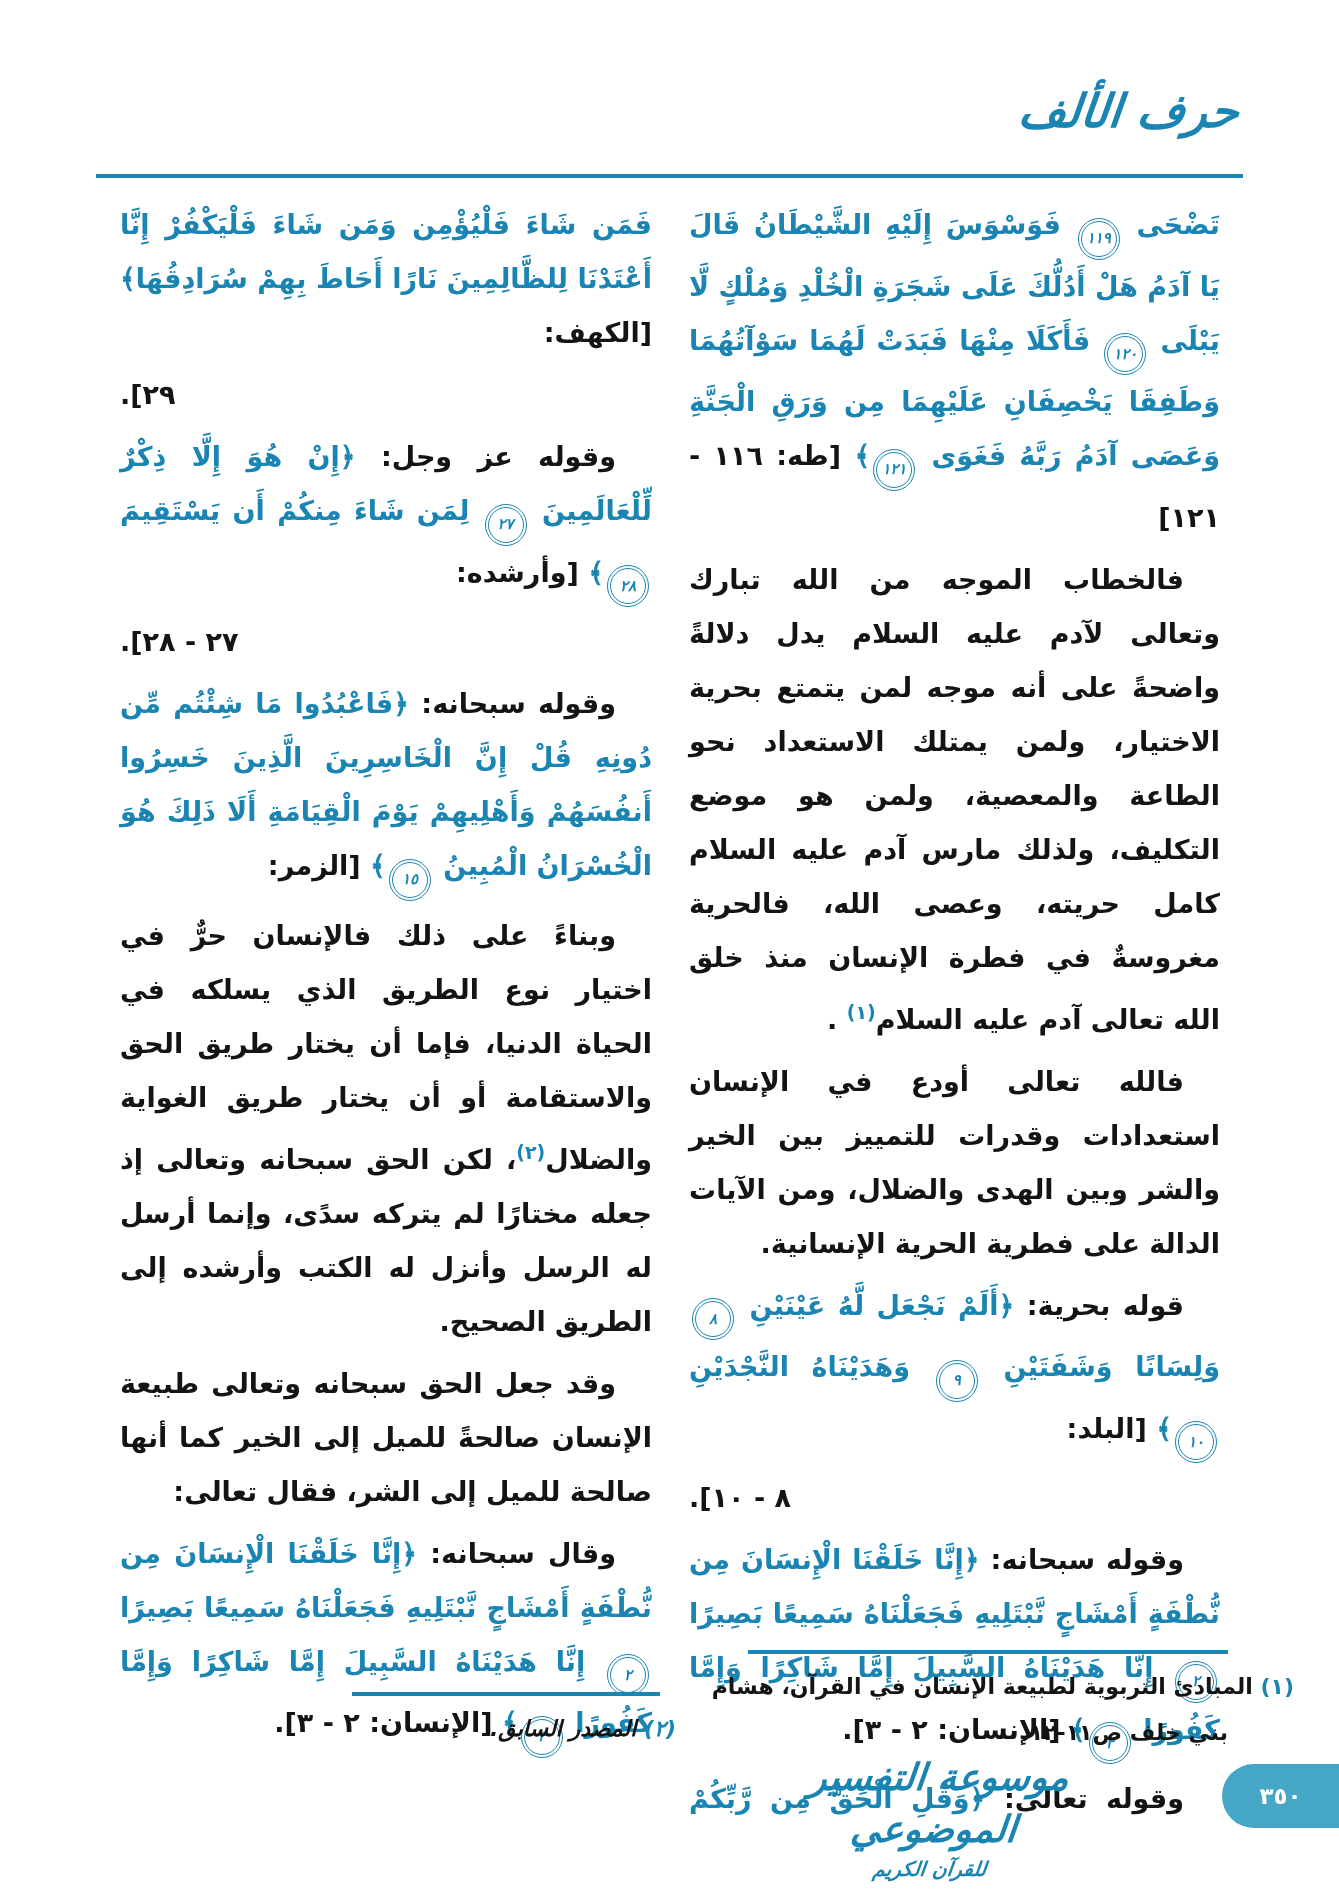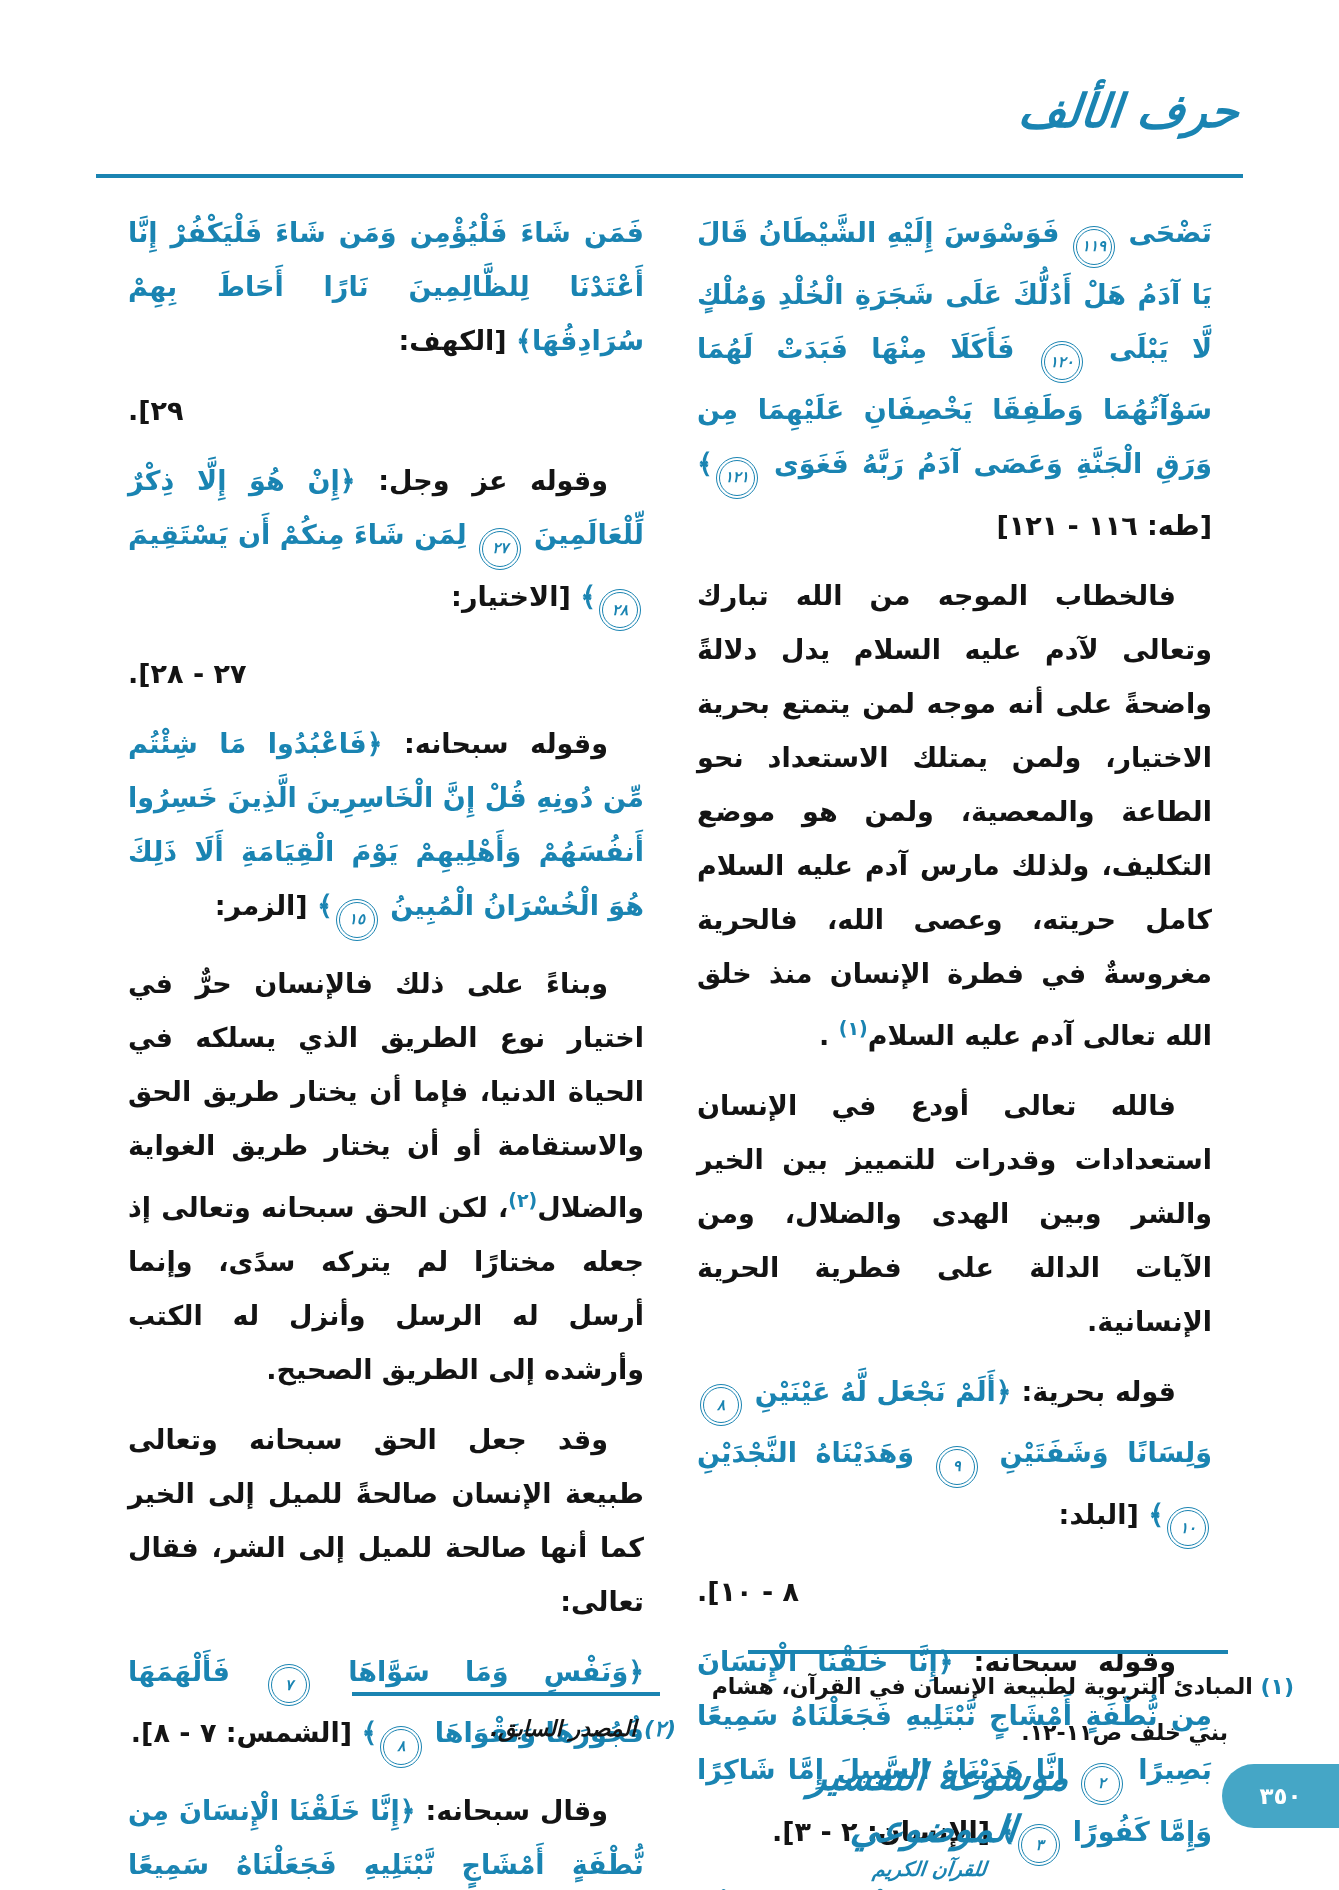--- a/index.html
+++ b/index.html
@@ -25,21 +25,21 @@
   }
   
   .col{
     position:absolute;top:190px;direction:rtl;
     color:var(--ink);
     font-size:27px;font-weight:bold;line-height:54px;
     text-align:justify;
   }
   .col-right{left:681px;width:547px;}
   .col-left{left:112px;width:548px;}
-  .block{margin:16px;text-align:justify;}
+  .block{margin:8px;text-align:justify;}
   .block.indent{text-indent:36px;}
   .block.align-left{text-align:left;text-align-last:left;}
   .block.stretch{text-align-last:justify;}
   .q{color:var(--accent);}
   .p{color:var(--ink);}
   .r{color:var(--ink);}
   .ayah{
     display:inline-flex;align-items:center;justify-content:center;
     width:34px;height:34px;border:4px double var(--accent);border-radius:50%;
     color:var(--accent);font-size:15px;font-weight:bold;line-height:1;
@@ -82,26 +82,25 @@
     <div class="block indent"><span class="p">فالخطاب الموجه من الله تبارك وتعالى لآدم عليه السلام يدل دلالةً واضحةً على أنه موجه لمن يتمتع بحرية الاختيار، ولمن يمتلك الاستعداد نحو الطاعة والمعصية، ولمن هو موضع التكليف، ولذلك مارس آدم عليه السلام كامل حريته، وعصى الله، فالحرية مغروسةٌ في فطرة الإنسان منذ خلق الله تعالى آدم عليه السلام</span><span class="fnmark sup">(١)</span><span class="p"> .</span></div>
     <div class="block indent"><span class="p">فالله تعالى أودع في الإنسان استعدادات وقدرات للتمييز بين الخير والشر وبين الهدى والضلال، ومن الآيات الدالة على فطرية الحرية الإنسانية.</span></div>
     <div class="block indent"><span class="p">قوله بحرية: </span><span class="q">﴿أَلَمْ نَجْعَل لَّهُ عَيْنَيْنِ </span><span class="ayah">٨</span><span class="q"> وَلِسَانًا وَشَفَتَيْنِ </span><span class="ayah">٩</span><span class="q"> وَهَدَيْنَاهُ النَّجْدَيْنِ </span><span class="ayah">١٠</span><span class="q">﴾</span><span class="r"> [البلد:</span></div>
     <div class="block align-left"><span class="r">٨ - ١٠].</span></div>
     <div class="block indent"><span class="p">وقوله سبحانه: </span><span class="q">﴿إِنَّا خَلَقْنَا الْإِنسَانَ مِن نُّطْفَةٍ أَمْشَاجٍ نَّبْتَلِيهِ فَجَعَلْنَاهُ سَمِيعًا بَصِيرًا </span><span class="ayah">٢</span><span class="q"> إِنَّا هَدَيْنَاهُ السَّبِيلَ إِمَّا شَاكِرًا وَإِمَّا كَفُورًا </span><span class="ayah">٣</span><span class="q">﴾</span><span class="r"> [الإنسان: ٢ - ٣].</span></div>
     <div class="block indent stretch"><span class="p">وقوله تعالى: </span><span class="q">﴿وَقُلِ الْحَقُّ مِن رَّبِّكُمْ</span></div>
   </div>
 <div class="col col-left" id="col-left">
     <div class="block"><span class="q">فَمَن شَاءَ فَلْيُؤْمِن وَمَن شَاءَ فَلْيَكْفُرْ إِنَّا أَعْتَدْنَا لِلظَّالِمِينَ نَارًا أَحَاطَ بِهِمْ سُرَادِقُهَا﴾</span><span class="r"> [الكهف:</span></div>
     <div class="block align-left"><span class="r">٢٩].</span></div>
-    <div class="block indent"><span class="p">وقوله عز وجل: </span><span class="q">﴿إِنْ هُوَ إِلَّا ذِكْرٌ لِّلْعَالَمِينَ </span><span class="ayah">٢٧</span><span class="q"> لِمَن شَاءَ مِنكُمْ أَن يَسْتَقِيمَ </span><span class="ayah">٢٨</span><span class="q">﴾</span><span class="r"> [الاختيار:</span></div>
+    <div class="block indent"><span class="p">وقوله عز وجل: </span><span class="q">﴿إِنْ هُوَ إِلَّا ذِكْرٌ لِّلْعَالَمِينَ </span><span class="ayah">٢٧</span><span class="q"> لِمَن شَاءَ مِنكُمْ أَن يَسْتَقِيمَ </span><span class="ayah">٢٨</span><span class="q">﴾</span><span class="r"> [وأرشده:</span></div>
     <div class="block align-left"><span class="r">٢٧ - ٢٨].</span></div>
     <div class="block indent"><span class="p">وقوله سبحانه: </span><span class="q">﴿فَاعْبُدُوا مَا شِئْتُم مِّن دُونِهِ قُلْ إِنَّ الْخَاسِرِينَ الَّذِينَ خَسِرُوا أَنفُسَهُمْ وَأَهْلِيهِمْ يَوْمَ الْقِيَامَةِ أَلَا ذَلِكَ هُوَ الْخُسْرَانُ الْمُبِينُ </span><span class="ayah">١٥</span><span class="q">﴾</span><span class="r"> [الزمر:</span></div>
     <div class="block indent"><span class="p">وبناءً على ذلك فالإنسان حرٌّ في اختيار نوع الطريق الذي يسلكه في الحياة الدنيا، فإما أن يختار طريق الحق والاستقامة أو أن يختار طريق الغواية والضلال</span><span class="fnmark sup">(٢)</span><span class="p">، لكن الحق سبحانه وتعالى إذ جعله مختارًا لم يتركه سدًى، وإنما أرسل له الرسل وأنزل له الكتب وأرشده إلى الطريق الصحيح.</span></div>
     <div class="block indent"><span class="p">وقد جعل الحق سبحانه وتعالى طبيعة الإنسان صالحةً للميل إلى الخير كما أنها صالحة للميل إلى الشر، فقال تعالى:</span></div>
-    <div class="block"><span class="q">﴿وَنَفْسٍ وَمَا سَوَّاهَا </span><span class="ayah">٧</span><span class="q"> فَأَلْهَمَهَا فُجُورَهَا وَتَقْوَاهَا </span><span class="ayah">٨</span><span class="q">﴾</span><span class="r"> [الشمس: ٧ - ٨].</span></div>
     <div class="block indent"><span class="p">وقال سبحانه: </span><span class="q">﴿إِنَّا خَلَقْنَا الْإِنسَانَ مِن نُّطْفَةٍ أَمْشَاجٍ نَّبْتَلِيهِ فَجَعَلْنَاهُ سَمِيعًا بَصِيرًا </span><span class="ayah">٢</span><span class="q"> إِنَّا هَدَيْنَاهُ السَّبِيلَ إِمَّا شَاكِرًا وَإِمَّا كَفُورًا </span><span class="ayah">٣</span><span class="q">﴾</span><span class="r"> [الإنسان: ٢ - ٣].</span></div>
   </div>
 
 <div class="fn-rule fn-rule-right"></div>
 <div class="fn-rule fn-rule-left"></div>
 
 <div class="fnote fnote-right"><span class="fnmark">(١)</span><span> المبادئ التربوية لطبيعة الإنسان في القرآن، هشام بني خلف ص١١-١٢.</span></div>
 <div class="fnote fnote-left"><span class="fnmark">(٢)</span><span> المصدر السابق.</span></div>
 
 <div class="logo">

